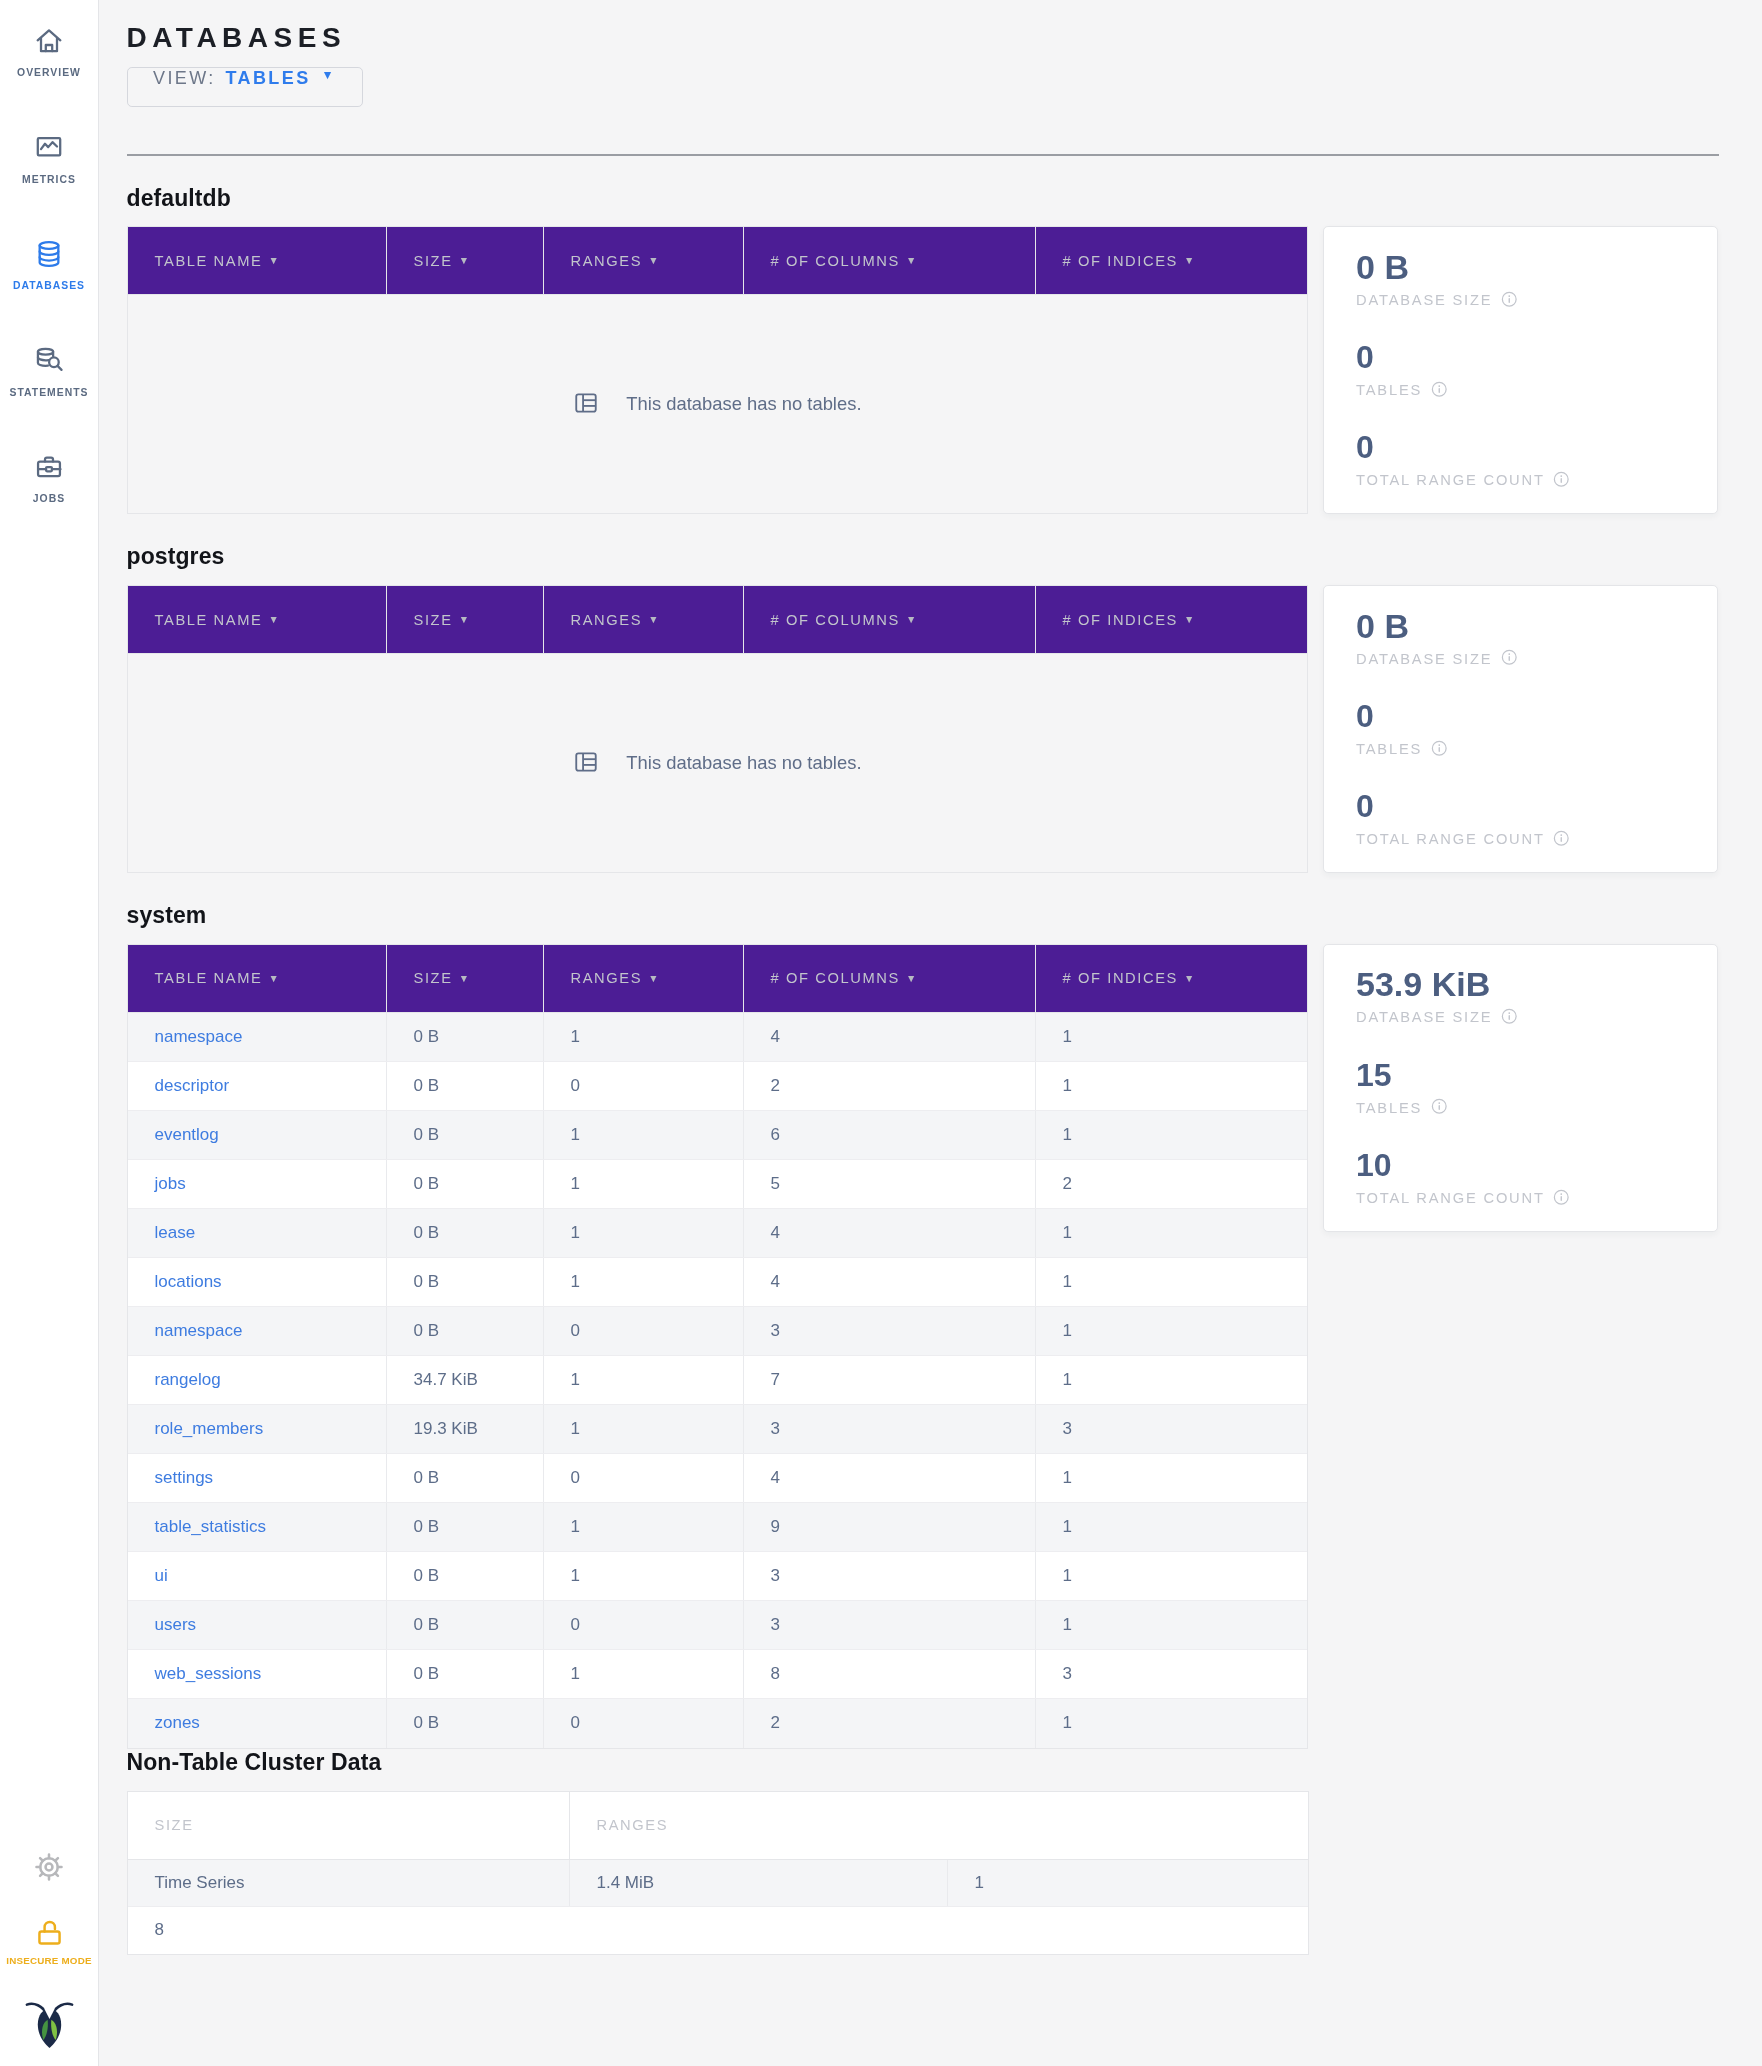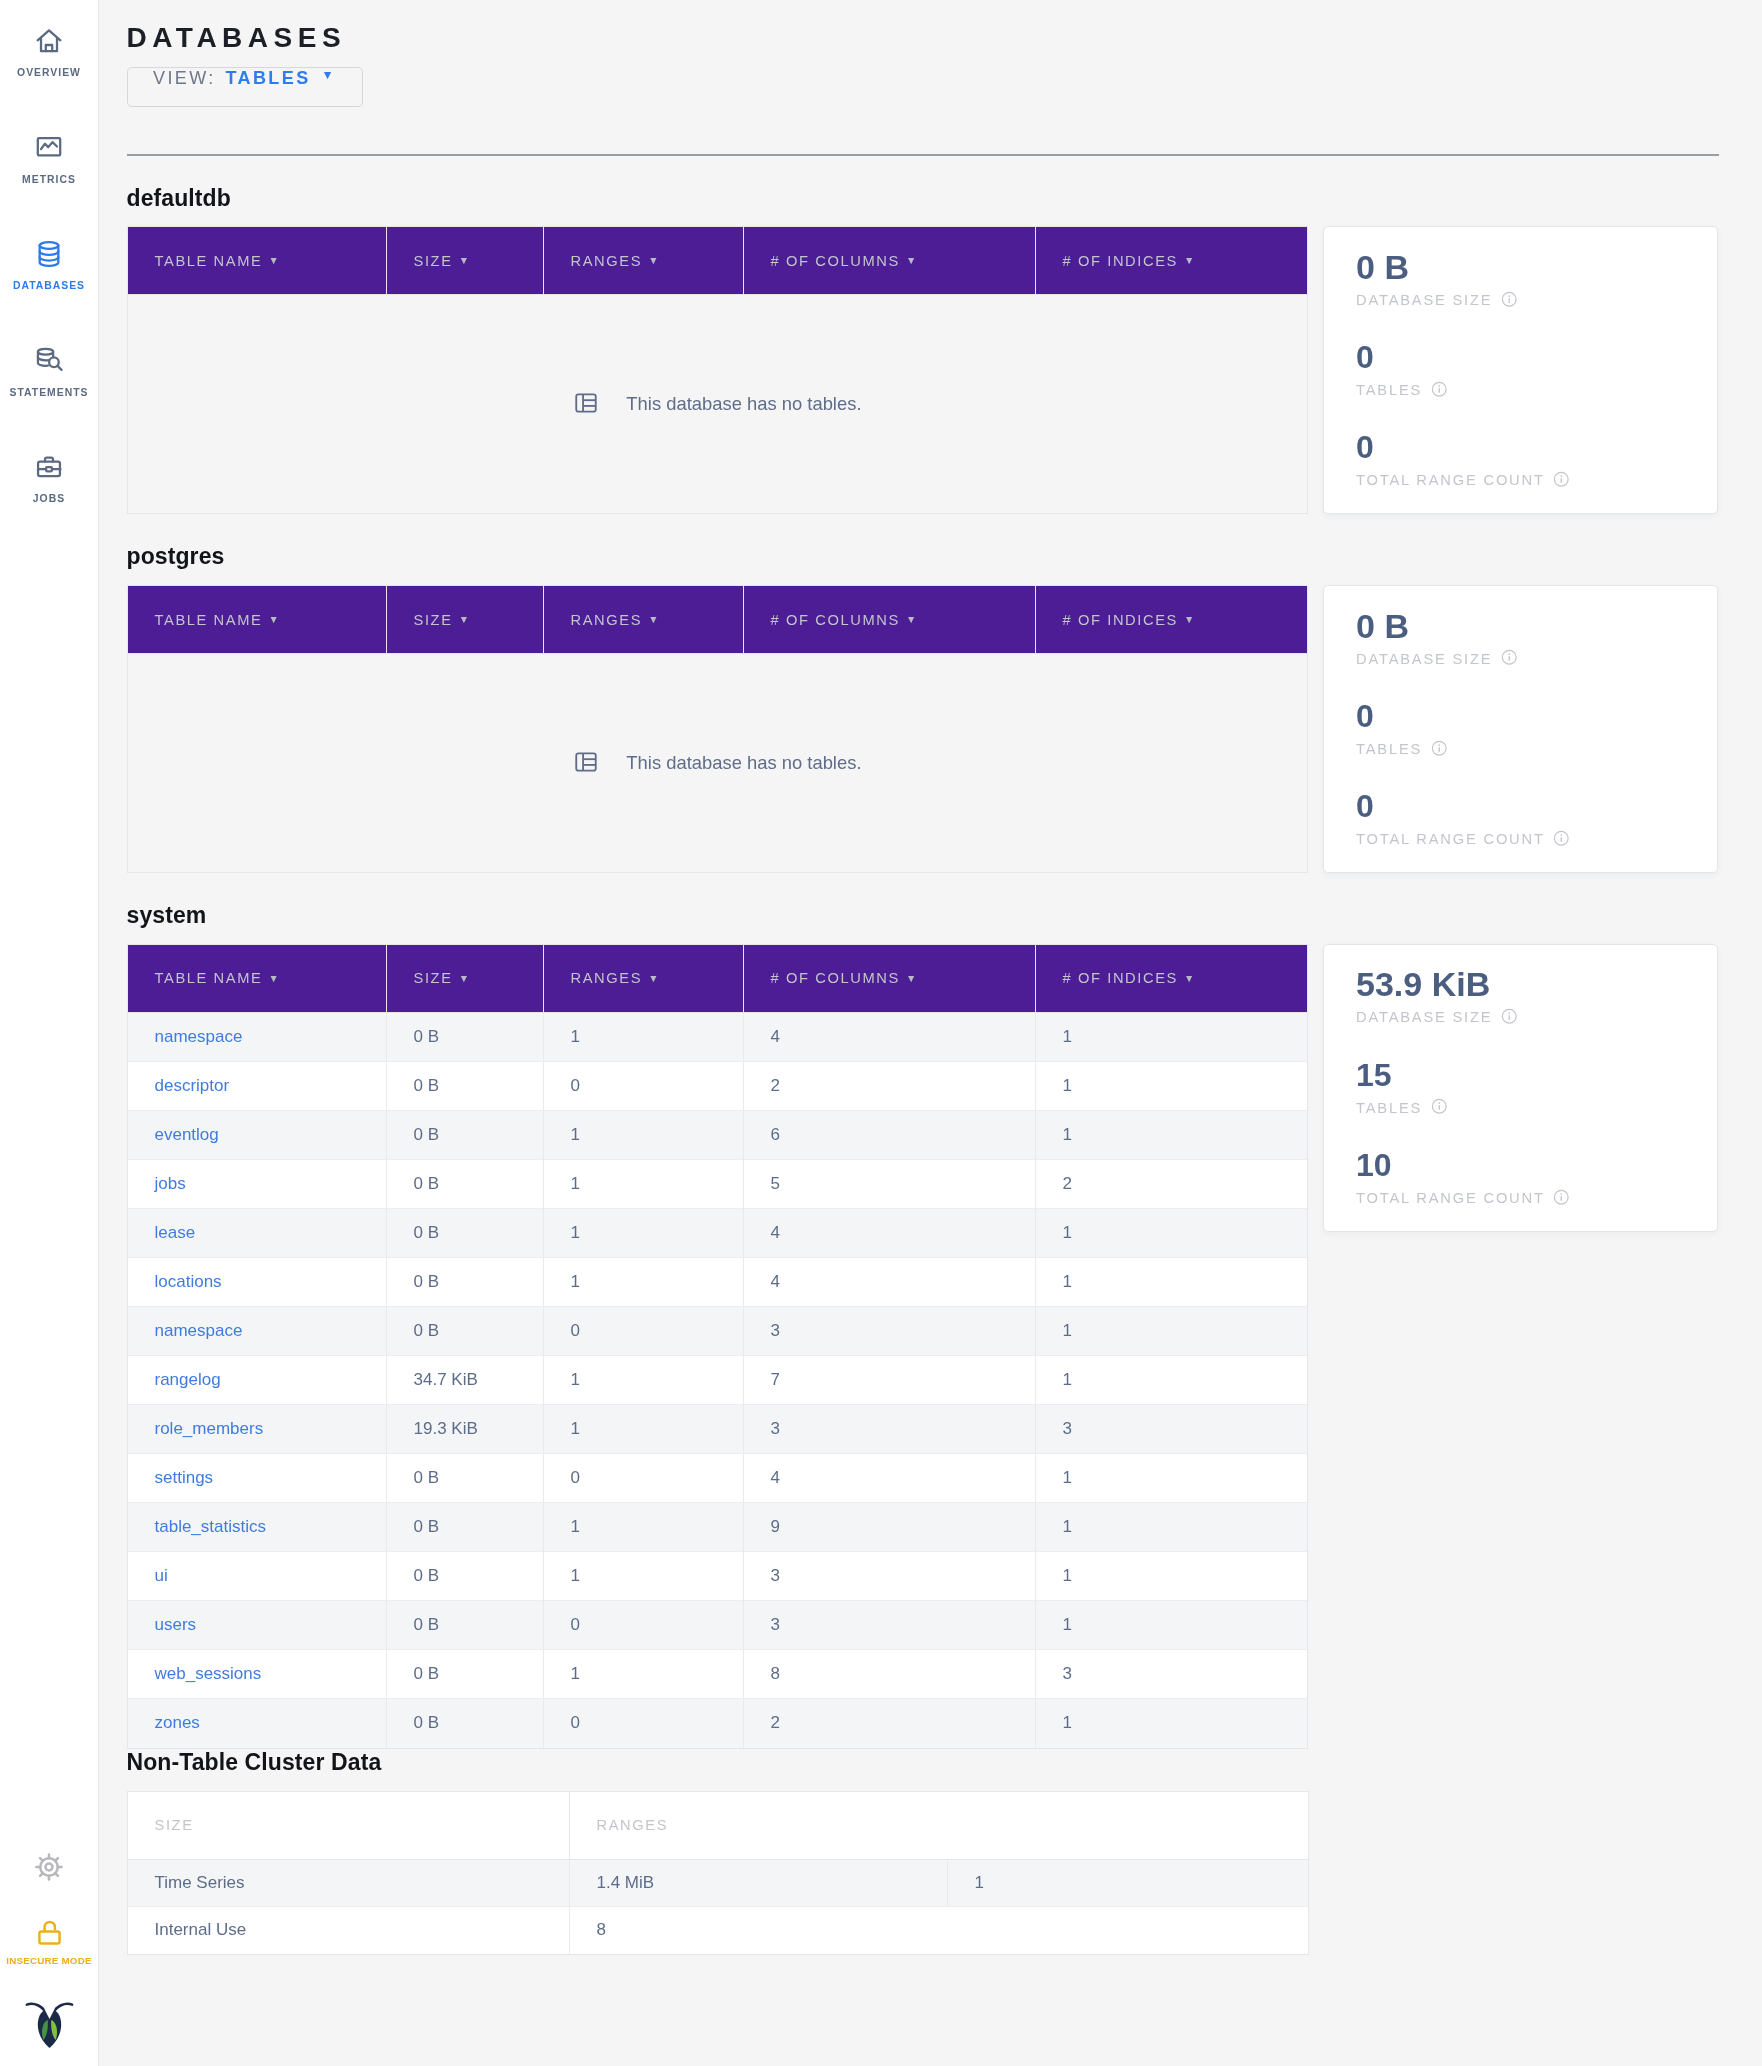--- a/index.html
+++ b/index.html
@@ -558,20 +558,19 @@
         <div class="nt-th">SIZE</div>
         <div class="nt-th">RANGES</div>
       </div>
       <div id="nt-body">
           <div class="nt-row odd">
             <div class="nt-td">Time Series</div>
             <div class="nt-td">1.4 MiB</div>
             <div class="nt-td">1</div>
           </div>
           <div class="nt-row">
-            <div class="nt-td">Internal Use</div>
             <div class="nt-td">8</div>
           </div>
         </div>
     </div>
   </section>
 </main>
 
 
 </body></html>

